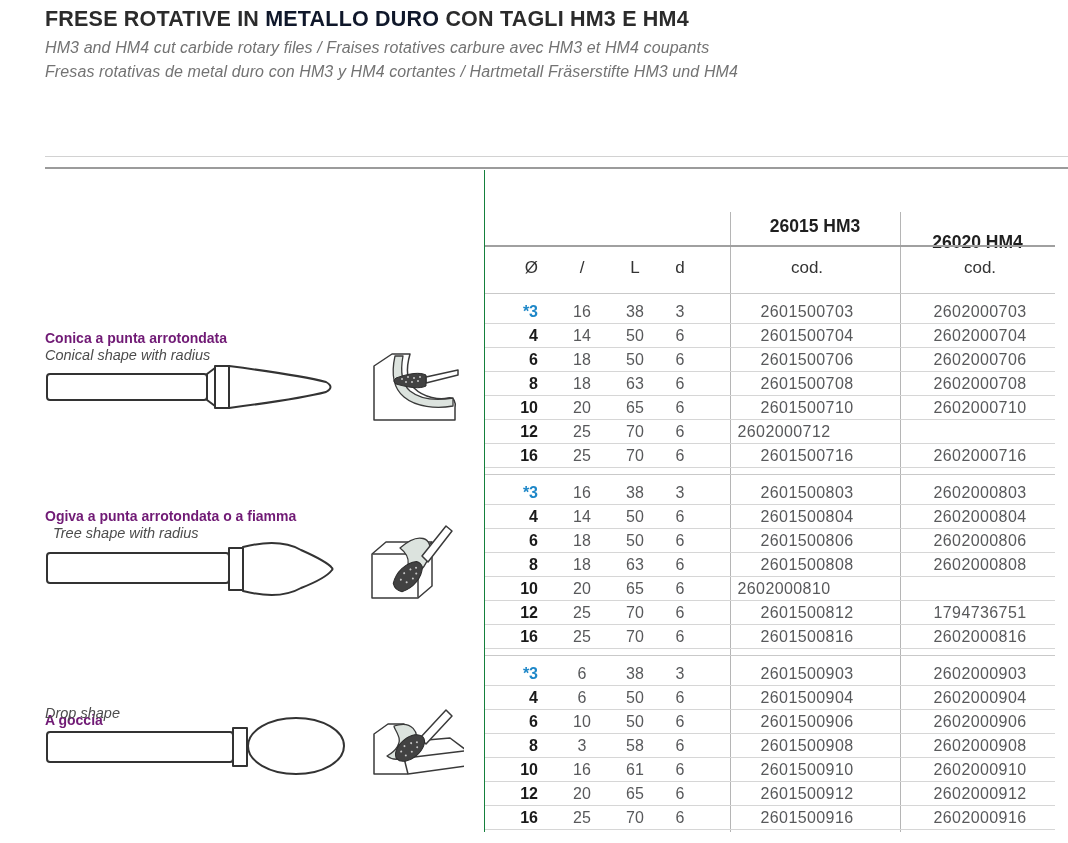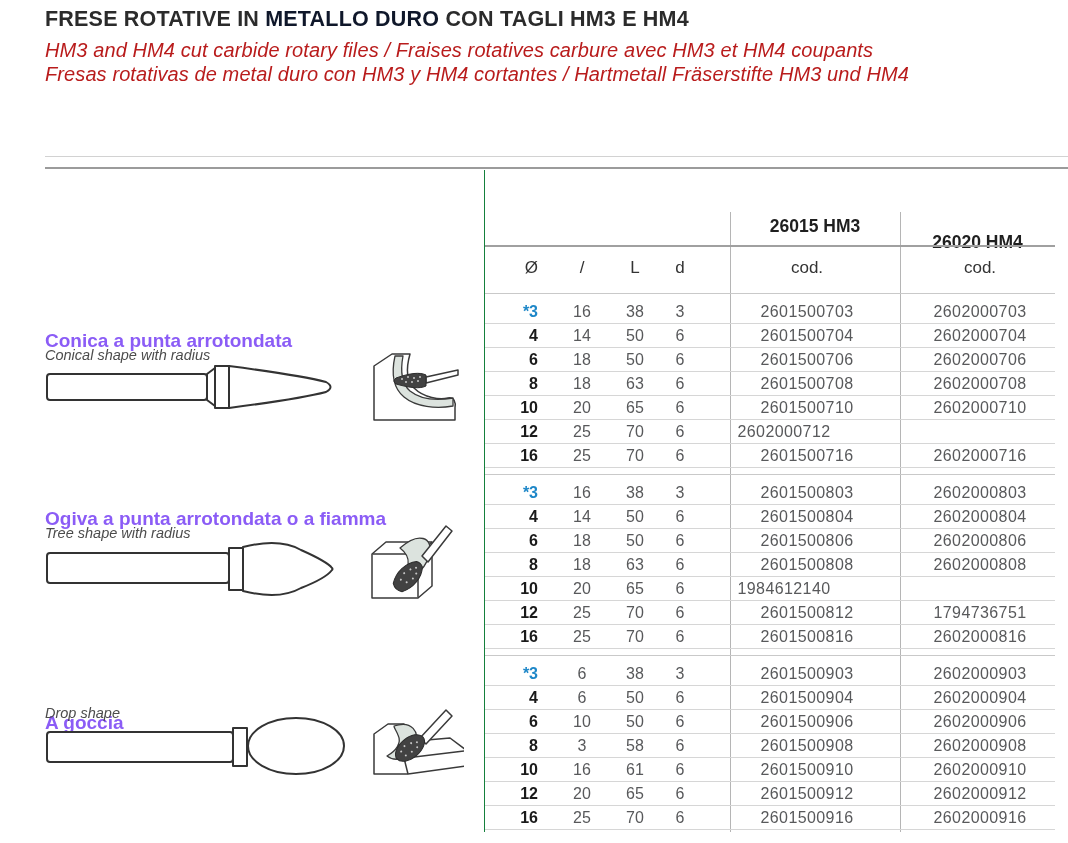--- a/index.html
+++ b/index.html
@@ -4,26 +4,26 @@
 <style>
   html,body{margin:0;padding:0;background:#fff;}
   body{
     position:relative;width:1068px;height:843px;overflow:hidden;
     font-family:"Liberation Sans","DejaVu Sans",sans-serif;
     -webkit-font-smoothing:antialiased;
   }
   
   .title{position:absolute;left:45px;top:7px;font-size:21.5px;font-weight:bold;color:#2b2b2b;letter-spacing:.2px;white-space:nowrap;}
   .title .hl{color:#0f172a;}
-  .sub{position:absolute;left:45px;font-size:20px;font-style:italic;color:#b91c1c;white-space:nowrap;letter-spacing:.1px;}
+  .sub{position:absolute;left:45px;font-size:16px;font-style:italic;color:#737373;white-space:nowrap;letter-spacing:.1px;}
   .sub1{top:39px;} .sub2{top:63px;}
   .rule-light{position:absolute;left:45px;right:0;top:156px;height:1px;background:#d2d2d2;}
   .rule-dark{position:absolute;left:45px;right:0;top:167px;height:2px;background:#9b9b9b;}
   
-  .pname{position:absolute;left:45px;font-size:19px;font-weight:bold;color:#8b5cf6;white-space:nowrap;}
+  .pname{position:absolute;left:45px;font-size:14px;font-weight:bold;color:#701a75;white-space:nowrap;}
   .pdesc{position:absolute;left:45px;font-size:14.5px;font-style:italic;color:#4c4c4c;white-space:nowrap;}
   .burr-svg,.app-svg{position:absolute;}
   .outline{fill:#ffffff;stroke:#333333;stroke-width:2;stroke-linejoin:round;}
   .outline-thin{fill:#ffffff;stroke:#3a3a3a;stroke-width:1.5;stroke-linejoin:round;}
   .sage{fill:#dce3de;stroke:#3a3a3a;stroke-width:1.3;stroke-linejoin:round;}
   .burrhead{fill:#424242;stroke:#2c2c2c;stroke-width:1;}
   .dot{fill:#c9c9c9;}
   
   .tablepanel{position:absolute;left:484px;top:170px;width:570px;height:662px;border-left:1px solid #15803d;}
   .vline{position:absolute;top:42px;bottom:0;width:1px;background:#b5b5b5;}
@@ -73,21 +73,21 @@
   <circle class="dot" cx="40" cy="31" r="1"></circle>
     <circle class="dot" cx="46" cy="29" r="1"></circle>
   <circle class="dot" cx="52" cy="30" r="1"></circle>
     <circle class="dot" cx="58" cy="29" r="1"></circle>
   <circle class="dot" cx="44" cy="34" r="1"></circle>
     <circle class="dot" cx="50" cy="34" r="1"></circle>
   <circle class="dot" cx="56" cy="33" r="1"></circle>
 </svg>
 
 <div class="pname" style="top:508px;">Ogiva a punta arrotondata o a fiamma</div>
-<div class="pdesc" style="top:525px;">Tree shape with radius</div>
+<div class="pdesc" style="top:525px;margin-left:8px;">Tree shape with radius</div>
 <svg class="burr-svg" style="left:45px;top:540px;" width="300" height="58" viewBox="0 0 300 58">
   <rect class="outline" x="2" y="13" width="182" height="30" rx="3"></rect>
   <rect class="outline" x="184" y="8" width="14" height="42"></rect>
   <path class="outline" d="M198,7 C 222,1 242,2 256,10 C 274,18 284,24 287,28 Q 288,29 287,30 C 284,34 274,41 256,48 C 242,56 222,57 198,51 Z"></path>
 </svg>
 <svg class="app-svg" style="left:362px;top:514px;" width="96" height="88" viewBox="0 0 96 88">
   <path class="outline-thin" d="M10,40 L24,28 L70,28 L70,72 L56,84 L10,84 Z"></path>
   <path class="outline-thin" d="M10,40 L56,40 L56,84" fill="none"></path>
   <path class="outline-thin" d="M56,40 L70,28" fill="none"></path>
   <path class="sage" d="M38,34 C 56,18 72,22 67,42 C 62,58 48,67 37,64 C 47,56 51,44 38,34 Z"></path>
@@ -235,21 +235,21 @@
           <span class="c c2">63</span>
           <span class="c c3">6</span>
           <span class="c c4">2601500808</span>
           <span class="c c5">2602000808</span>
         </div>
         <div class="trow">
           <span class="c c0">10</span>
           <span class="c c1">20</span>
           <span class="c c2">65</span>
           <span class="c c3">6</span>
-          <span class="c c5">1984612140</span>
+          <span class="c c5">2602000810</span>
         </div>
         <div class="trow">
           <span class="c c0">12</span>
           <span class="c c1">25</span>
           <span class="c c2">70</span>
           <span class="c c3">6</span>
           <span class="c c4">2601500812</span>
           <span class="c c5">1794736751</span>
         </div>
         <div class="trow">

